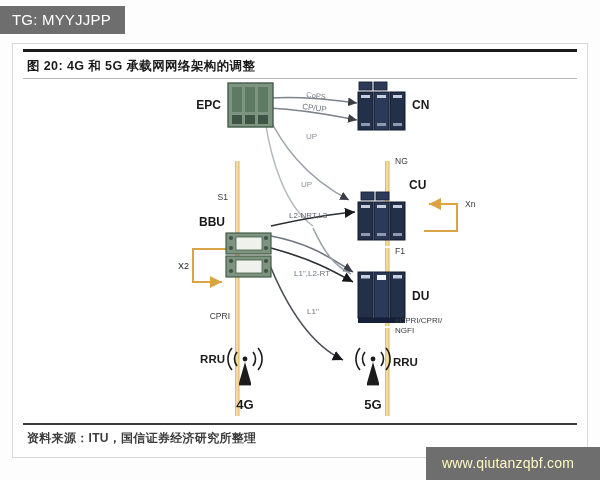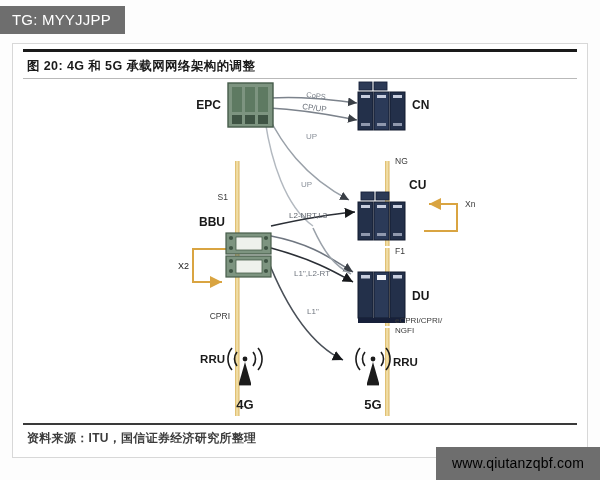--- a/index.html
+++ b/index.html
@@ -56,22 +56,22 @@
   
   .canvas{
     position:absolute;left:0;top:32px;
     width:574px;height:340px;
   }
   .canvas svg{display:block;}
 
   
   .watermark{
     position:absolute;right:0;bottom:0;
-    background:#6e6e6e;color:#000000;
-    font-size:14px;padding:9px 16px 10px 16px;
+    background:#6e6e6e;color:#fef9c3;
+    font-size:14px;padding:9px 26px 10px 16px;
     line-height:1;letter-spacing:.2px;
   }
   .nodelabel{font-family:"Liberation Sans",sans-serif;}
 </style>
 </head>
 <body>
 
 <div id="root">
 
   <div class="tg-tag">TG: MYYJJPP</div>

